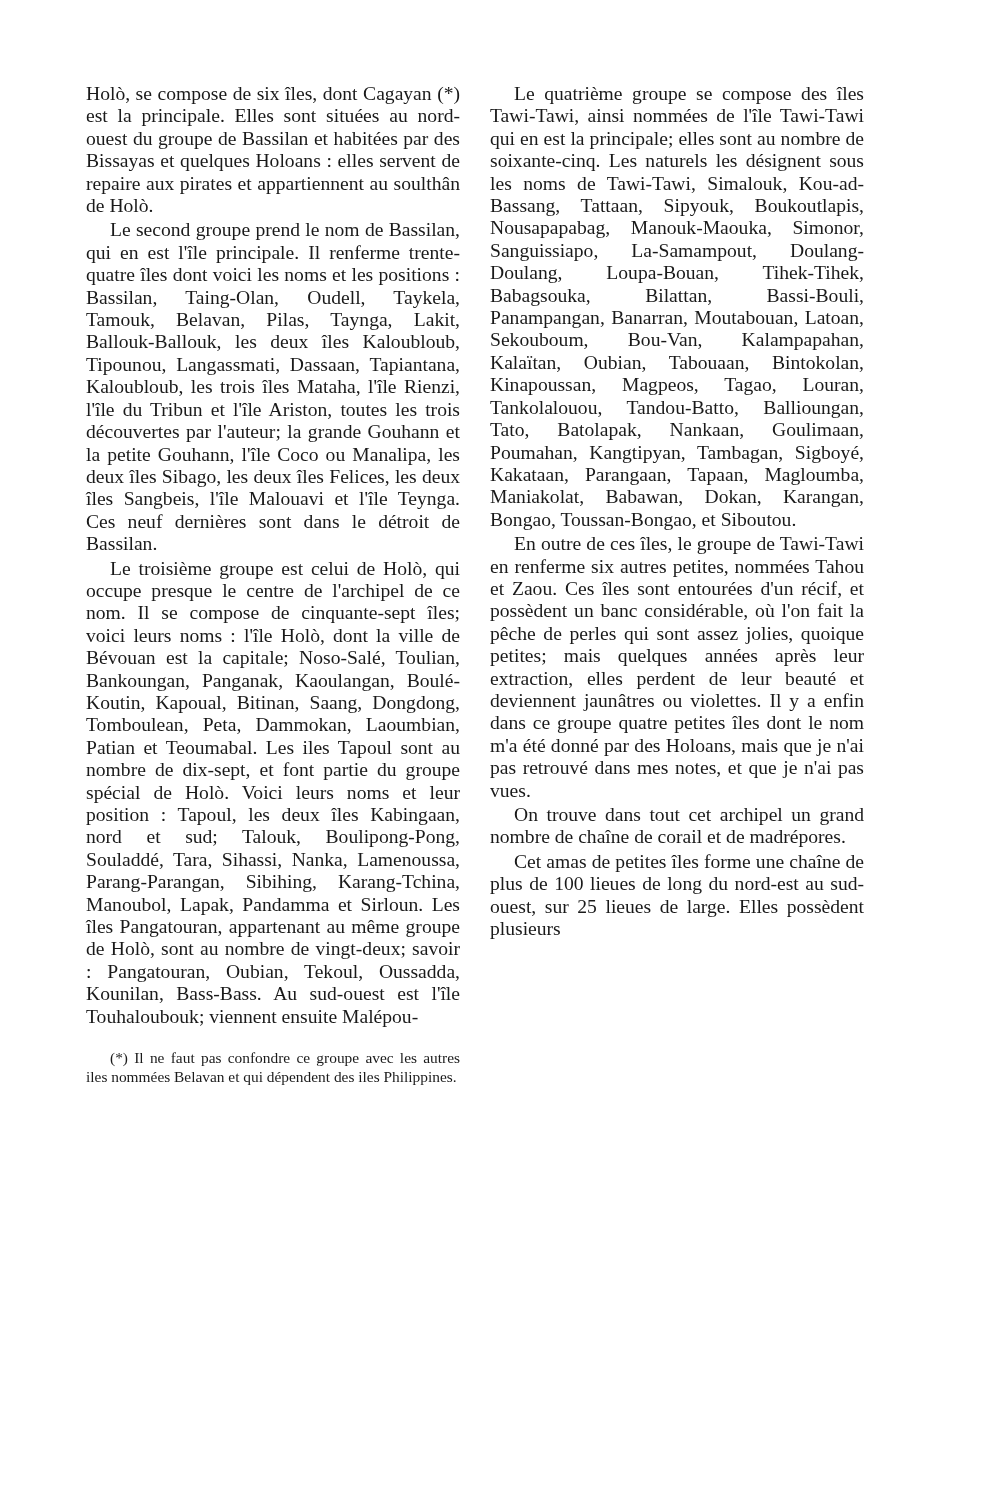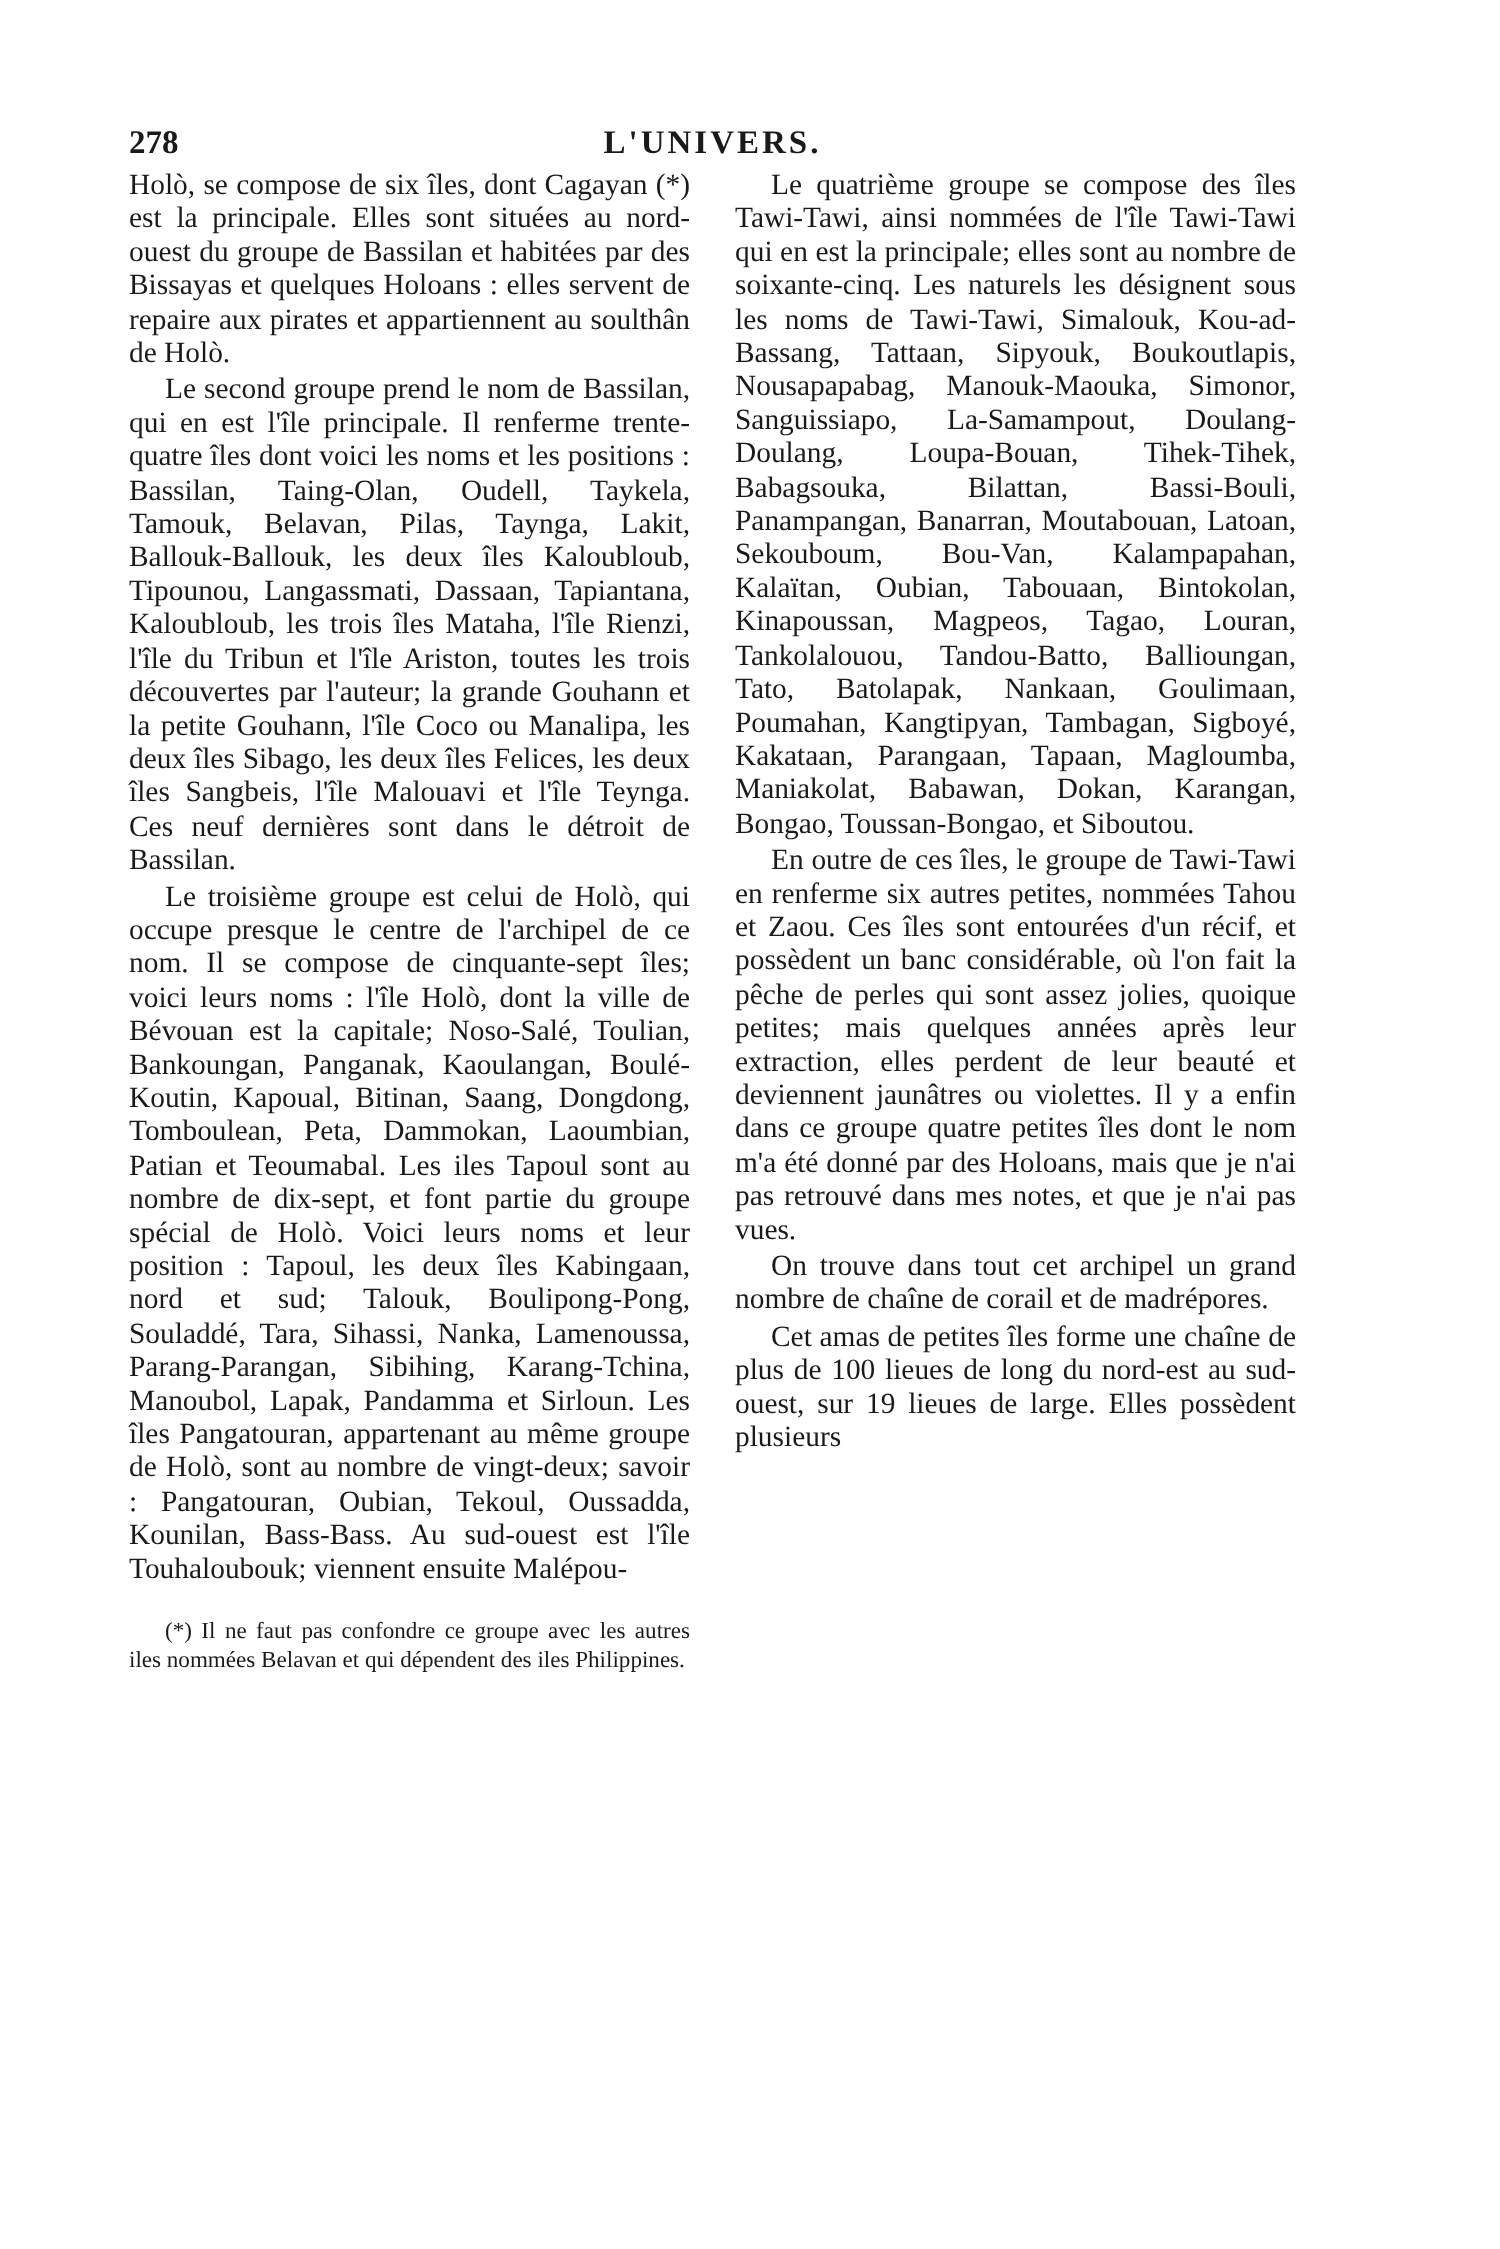--- a/index.html
+++ b/index.html
@@ -13,35 +13,31 @@
   .col p { margin:0; font-size:19.6px; line-height:22.4px; text-align:justify; }
   .col p.indent { text-indent:24px; }
   .col p + p { margin-top:2px; }
   .footnote { margin-top:20px; }
   .footnote p { margin:0; font-size:15.4px; line-height:19.4px; text-align:justify; text-indent:24px; }
 </style>
 </head>
 <body>
 
 <div class="page">
-  <div class="running-head">
-    <span class="page-number">278</span>
-    <span class="running-title">L'UNIVERS.</span>
-  </div>
 
   <div class="columns">
     <div class="col">
       <p>Holò, se compose de six îles, dont Cagayan (*) est la principale. Elles sont situées au nord-ouest du groupe de Bassilan et habitées par des Bissayas et quelques Holoans : elles servent de repaire aux pirates et appartiennent au soulthân de Holò.</p>
       <p class="indent">Le second groupe prend le nom de Bassilan, qui en est l'île principale. Il renferme trente-quatre îles dont voici les noms et les positions : Bassilan, Taing-Olan, Oudell, Taykela, Tamouk, Belavan, Pilas, Taynga, Lakit, Ballouk-Ballouk, les deux îles Kaloubloub, Tipounou, Langassmati, Dassaan, Tapiantana, Kaloubloub, les trois îles Mataha, l'île Rienzi, l'île du Tribun et l'île Ariston, toutes les trois découvertes par l'auteur; la grande Gouhann et la petite Gouhann, l'île Coco ou Manalipa, les deux îles Sibago, les deux îles Felices, les deux îles Sangbeis, l'île Malouavi et l'île Teynga. Ces neuf dernières sont dans le détroit de Bassilan.</p>
       <p class="indent">Le troisième groupe est celui de Holò, qui occupe presque le centre de l'archipel de ce nom. Il se compose de cinquante-sept îles; voici leurs noms : l'île Holò, dont la ville de Bévouan est la capitale; Noso-Salé, Toulian, Bankoungan, Panganak, Kaoulangan, Boulé-Koutin, Kapoual, Bitinan, Saang, Dongdong, Tomboulean, Peta, Dammokan, Laoumbian, Patian et Teoumabal. Les iles Tapoul sont au nombre de dix-sept, et font partie du groupe spécial de Holò. Voici leurs noms et leur position : Tapoul, les deux îles Kabingaan, nord et sud; Talouk, Boulipong-Pong, Souladdé, Tara, Sihassi, Nanka, Lamenoussa, Parang-Parangan, Sibihing, Karang-Tchina, Manoubol, Lapak, Pandamma et Sirloun. Les îles Pangatouran, appartenant au même groupe de Holò, sont au nombre de vingt-deux; savoir : Pangatouran, Oubian, Tekoul, Oussadda, Kounilan, Bass-Bass. Au sud-ouest est l'île Touhaloubouk; viennent ensuite Malépou-</p>
       <div class="footnote">
         <p>(*) Il ne faut pas confondre ce groupe avec les autres iles nommées Belavan et qui dépendent des iles Philippines.</p>
       </div>
     </div>
 
     <div class="col">
       <p class="indent">Le quatrième groupe se compose des îles Tawi-Tawi, ainsi nommées de l'île Tawi-Tawi qui en est la principale; elles sont au nombre de soixante-cinq. Les naturels les désignent sous les noms de Tawi-Tawi, Simalouk, Kou-ad-Bassang, Tattaan, Sipyouk, Boukoutlapis, Nousapapabag, Manouk-Maouka, Simonor, Sanguissiapo, La-Samampout, Doulang-Doulang, Loupa-Bouan, Tihek-Tihek, Babagsouka, Bilattan, Bassi-Bouli, Panampangan, Banarran, Moutabouan, Latoan, Sekouboum, Bou-Van, Kalampapahan, Kalaïtan, Oubian, Tabouaan, Bintokolan, Kinapoussan, Magpeos, Tagao, Louran, Tankolalouou, Tandou-Batto, Ballioungan, Tato, Batolapak, Nankaan, Goulimaan, Poumahan, Kangtipyan, Tambagan, Sigboyé, Kakataan, Parangaan, Tapaan, Magloumba, Maniakolat, Babawan, Dokan, Karangan, Bongao, Toussan-Bongao, et Siboutou.</p>
       <p class="indent">En outre de ces îles, le groupe de Tawi-Tawi en renferme six autres petites, nommées Tahou et Zaou. Ces îles sont entourées d'un récif, et possèdent un banc considérable, où l'on fait la pêche de perles qui sont assez jolies, quoique petites; mais quelques années après leur extraction, elles perdent de leur beauté et deviennent jaunâtres ou violettes. Il y a enfin dans ce groupe quatre petites îles dont le nom m'a été donné par des Holoans, mais que je n'ai pas retrouvé dans mes notes, et que je n'ai pas vues.</p>
       <p class="indent">On trouve dans tout cet archipel un grand nombre de chaîne de corail et de madrépores.</p>
-      <p class="indent">Cet amas de petites îles forme une chaîne de plus de 100 lieues de long du nord-est au sud-ouest, sur 19 lieues de large. Elles possèdent plusieurs</p>
+      <p class="indent">Cet amas de petites îles forme une chaîne de plus de 100 lieues de long du nord-est au sud-ouest, sur 25 lieues de large. Elles possèdent plusieurs</p>
     </div>
   </div>
 </div>
 
 </body></html>

